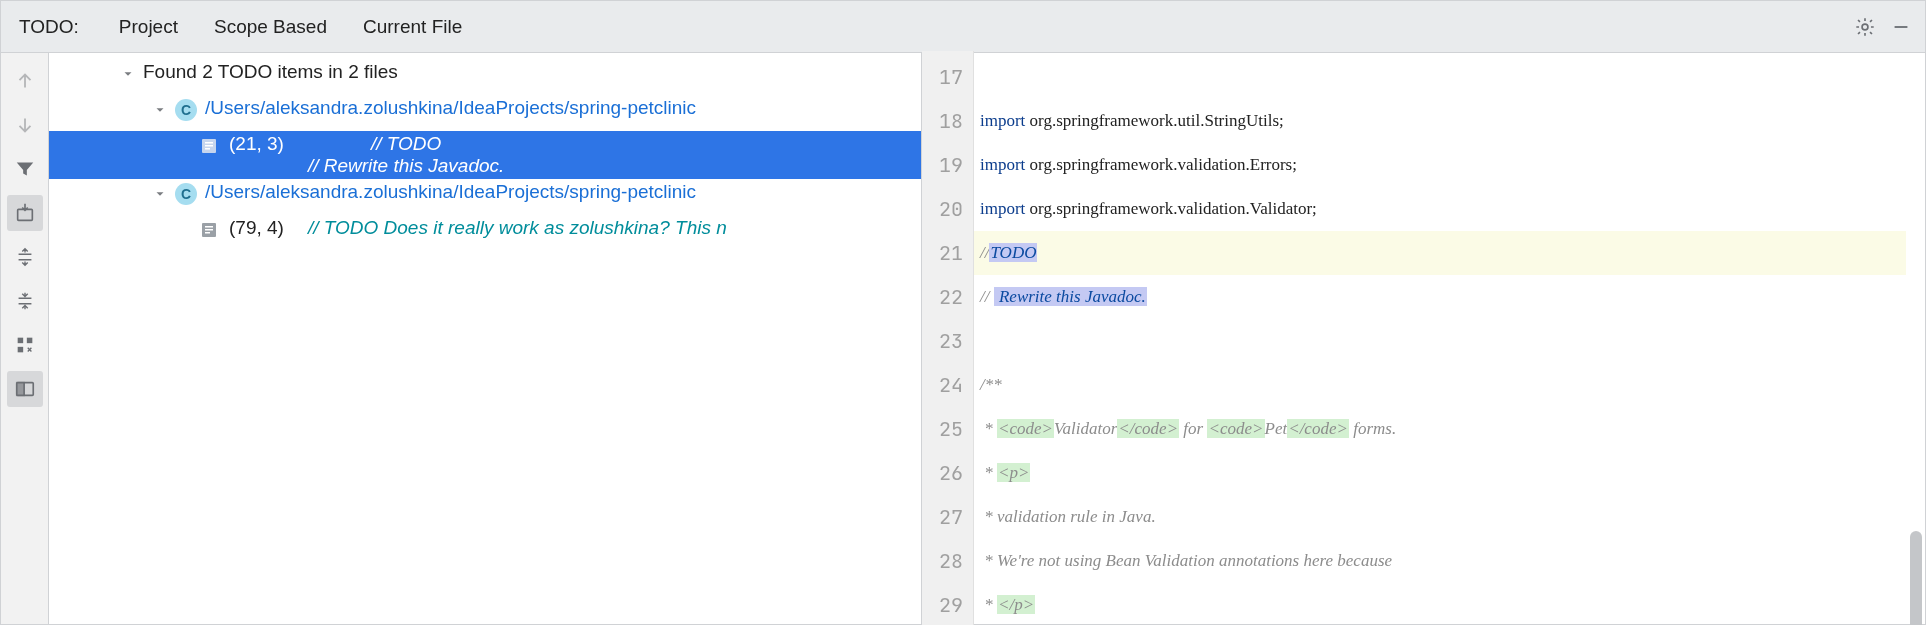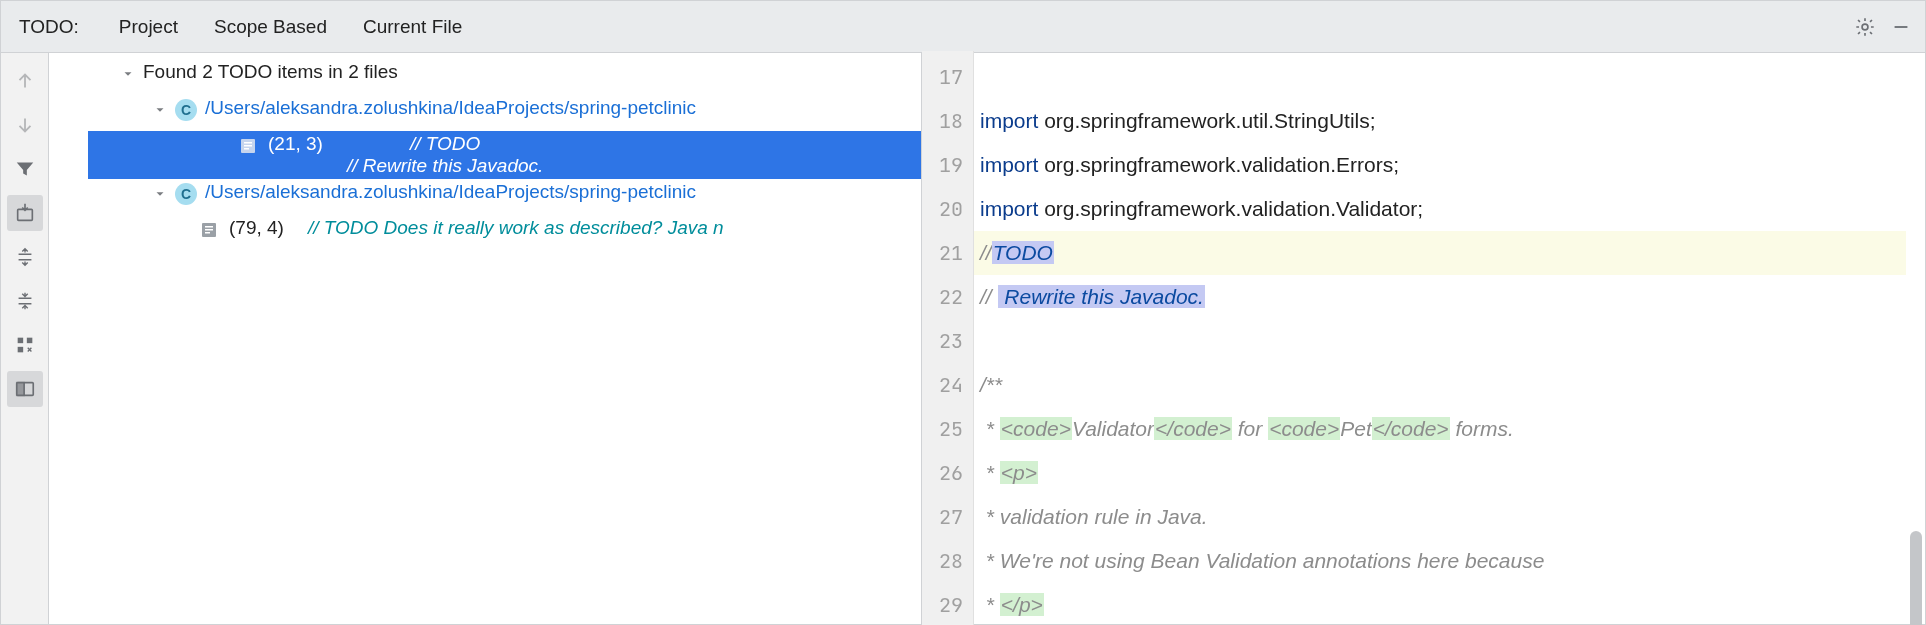--- a/index.html
+++ b/index.html
@@ -71,37 +71,37 @@
   .vt-btn{width:36px;height:36px;display:flex;align-items:center;justify-content:center;color:var(--svg-gray);cursor:pointer;border-radius:3px;}
   .vt-btn.disabled{opacity:.45;cursor:default;}
   .vt-btn.selected{background:#d7d8da;}
   .vt-btn svg{width:22px;height:22px;}
   
   .tree-pane{width:873px;box-sizing:border-box;overflow:hidden;background:var(--bg);border-right:1px solid var(--border);}
   .tree{padding-top:6px;}
   .tree-row{display:flex;align-items:flex-start;min-height:36px;padding:2px 4px 2px 68px;box-sizing:border-box;white-space:nowrap;overflow:hidden;}
   .tree-row.indent1{padding-left:100px;}
   .tree-row.indent2{padding-left:150px;}
-  .tree-row.selected{background:var(--tree-selected-bg);color:var(--tree-selected-fg);margin-left:39px;}
+  .tree-row.selected{background:var(--tree-selected-bg);color:var(--tree-selected-fg);}
   .tree-row .chevron{width:22px;height:22px;flex:none;display:flex;align-items:center;justify-content:center;margin-right:4px;margin-top:2px;color:#7a7d81;cursor:pointer;}
   .chevron svg{width:14px;height:14px;}
   .file-ico{width:22px;height:22px;border-radius:11px;background:var(--file-icon-bk);color:var(--file-icon-fg);font-size:14px;font-weight:600;display:flex;align-items:center;justify-content:center;margin-right:8px;flex:none;margin-top:2px;}
   .item-ico{width:20px;height:20px;margin-right:10px;margin-top:3px;flex:none;color:#8b8f93;}
   .tree-row.selected .item-ico{color:#e0e6ee;}
   .item-ico svg{width:20px;height:20px;}
   .path-link{color:var(--link-blue);}
   .multiline{display:flex;flex-direction:column;text-align:center;}
   .pos{margin-right:24px;}
   .todo-text{font-style:italic;}
   .c2{color:var(--comment-teal);font-style:italic;}
   
   .code-pane{flex:1;display:flex;min-width:0;background:var(--bg);position:relative;align-items:center;}
   .gutter{width:52px;background:var(--gutter-bg);border-right:1px solid #e0e0e0;padding-top:4px;box-sizing:border-box;}
   .ln{height:44px;line-height:44px;text-align:right;padding-right:10px;color:var(--gutter-text);font-family:"JetBrains Mono","Consolas","Menlo",monospace;font-size:20px;}
-  .code{flex:1;padding-top:4px;font-family:Liberation Sans, sans-serif;font-size:21px;min-width:0;overflow:hidden;}
+  .code{flex:1;padding-top:4px;font-family:Liberation Serif, serif;font-size:17px;min-width:0;overflow:hidden;}
   .cl{height:44px;line-height:44px;padding-left:6px;white-space:pre;}
   .cl.hl{background:var(--highlight-line);}
   .kw{color:var(--code-keyword);font-weight:500;}
   .cm{color:var(--code-comment);font-style:italic;}
   .cm-blue{color:#0b4aa0;font-style:italic;margin-top:37px;}
   .hl-blue{background:var(--highlight-blue);padding:0 1px;}
   .hl-green{background:var(--highlight-green);padding:0 1px;}
   
   .scroll{width:18px;background:#f4f4f4;border-left:1px solid var(--border);position:relative;}
   .scroll .thumb{position:absolute;left:3px;right:3px;top:192px;height:120px;background:#c4c6c9;border-radius:6px;}
@@ -234,21 +234,21 @@
         </div>
 
         <div class="tree-row indent2">
           <span class="item-ico"><svg viewBox="0 0 20 20" fill="currentColor">
                 <rect x="3" y="3" width="14" height="14" rx="1" fill="#9aa0a6"></rect>
                 <rect x="6" y="6" width="8" height="1.5" fill="#fff"></rect>
                 <rect x="6" y="9" width="8" height="1.5" fill="#fff"></rect>
                 <rect x="6" y="12" width="5" height="1.5" fill="#fff"></rect>
               </svg></span>
           <span class="pos">(79, 4)</span>
-          <span class="c2">// TODO Does it really work as described? Java n</span>
+          <span class="c2">// TODO Does it really work as zolushkina? This n</span>
         </div>
       </div>
     </div>
 
     <div class="code-pane">
       <div class="gutter" id="gutter">
           <div class="ln">17</div>
           <div class="ln">18</div>
           <div class="ln">19</div>
           <div class="ln">20</div>

